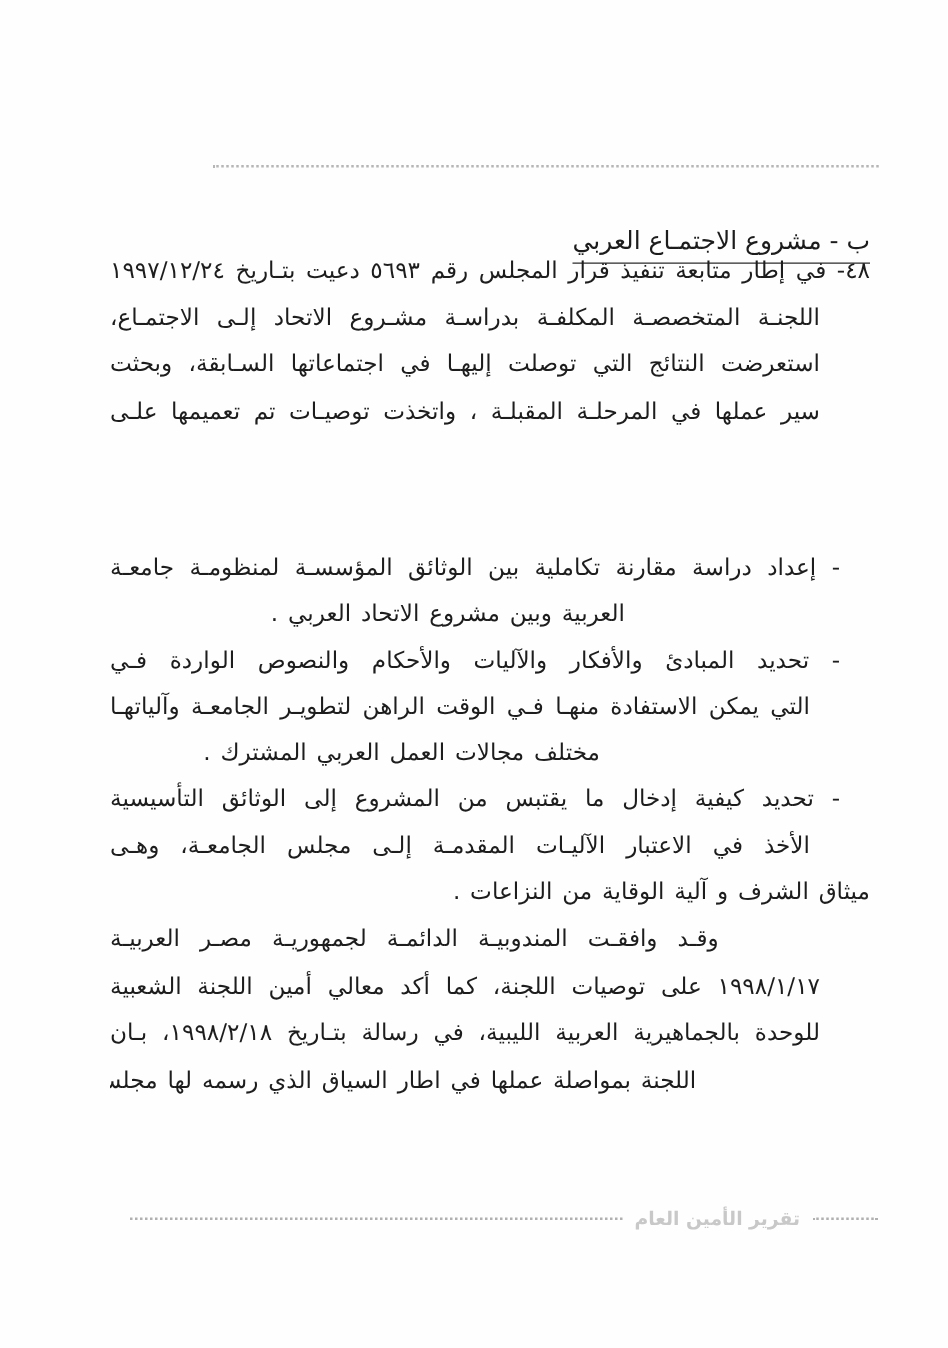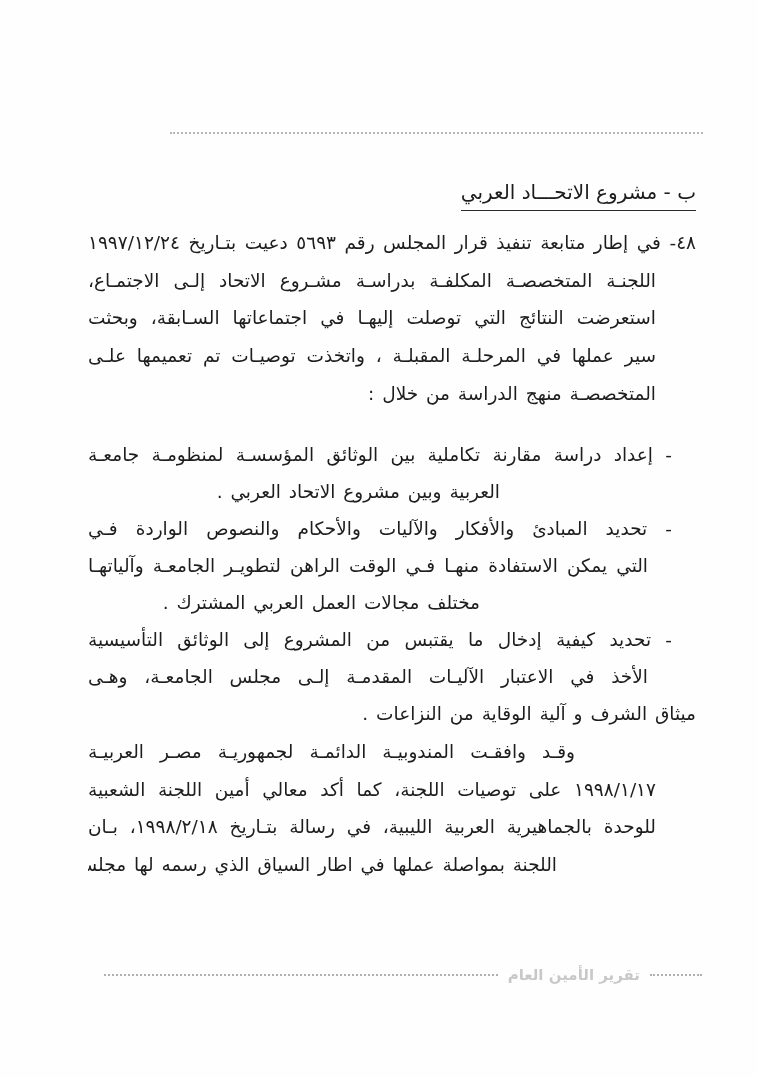--- a/index.html
+++ b/index.html
@@ -30,21 +30,21 @@
   
   .heading{
     position:absolute;right:62px;top:180px;
     font-size:20px;letter-spacing:0.5px;
     border-bottom:1.5px solid #2b2b2b;padding-bottom:6px;
     color:#1c1c1c;
   }
 
   
   .group{position:absolute;left:88px;right:62px;}
-  #para48{top:224px;}
+  #para48{top:198px;}
   #bullets{top:436px;}
   #closing{top:733px;}
 
   .line{
     font-size:18.5px;color:#1d1d1d;word-spacing:2px;
     overflow:hidden;white-space:nowrap;
   }
   #para48  .line{height:37.7px;line-height:37.7px;}
   #bullets .line{height:37px;line-height:37px;}
   #closing .line{height:37.5px;line-height:37.5px;}
@@ -77,28 +77,27 @@
   }
 </style>
 </head>
 <body>
 
 <div class="page">
 
 
   <div class="top-rule"></div>
 
-  <div class="heading">ب - مشروع الاتحـــاد العربي</div>
+  <div class="heading">ب - مشروع الاجتمـاع العربي</div>
 
   <div class="group" id="para48">
     <div class="line jl">٤٨- في إطار متابعة تنفيذ قرار المجلس رقم ٥٦٩٣ دعيت بتـاريخ ١٩٩٧/١٢/٢٤</div>
     <div class="line jl mr-body">اللجنـة المتخصصـة المكلفـة بدراسـة مشـروع الاتحاد إلـى الاجتمـاع، حيـث</div>
     <div class="line jl mr-body">استعرضت النتائج التي توصلت إليهـا في اجتماعاتها السـابقة، وبحثت كيفيـة</div>
     <div class="line jl mr-body">سير عملها في المرحلـة المقبلـة ، واتخذت توصيـات تم تعميمها علـى الـدول</div>
-    <div class="line ral mr-body">المتخصصـة منهج الدراسة من خلال :</div>
   </div>
 
   <div class="group" id="bullets">
     <div class="line jl mr-bfirst">- إعداد دراسة مقارنة تكاملية بين الوثائق المؤسسـة لمنظومـة جامعـة الـدول</div>
     <div class="line ral mr-b1last">العربية وبين مشروع الاتحاد العربي .</div>
 
     <div class="line jl mr-bfirst">- تحديد المبادئ والأفكار والآليات والأحكام والنصوص الواردة فـي المشـروع</div>
     <div class="line jl mr-bcont">التي يمكن الاستفادة منهـا فـي الوقت الراهن لتطويـر الجامعـة وآلياتهـا في</div>
     <div class="line ral mr-b2last">مختلف مجالات العمل العربي المشترك .</div>
 

